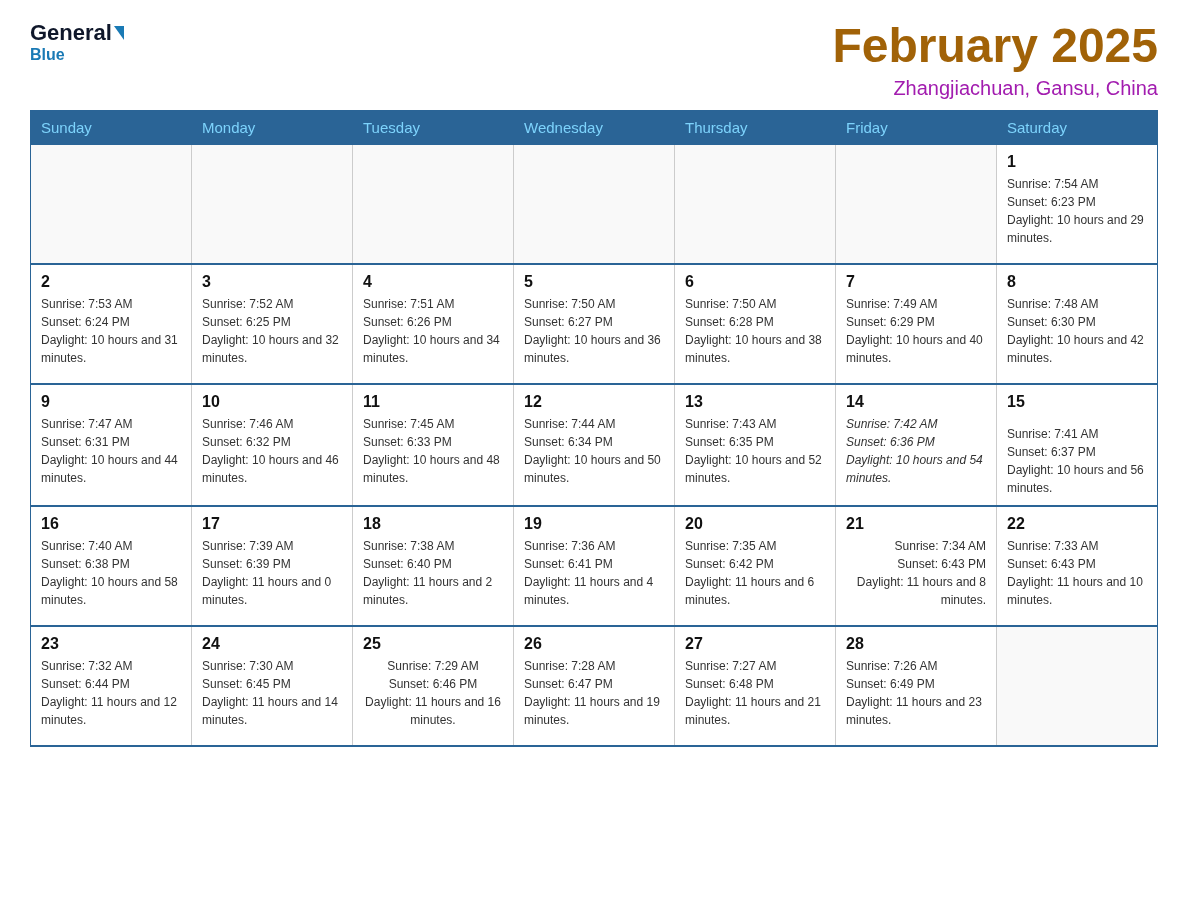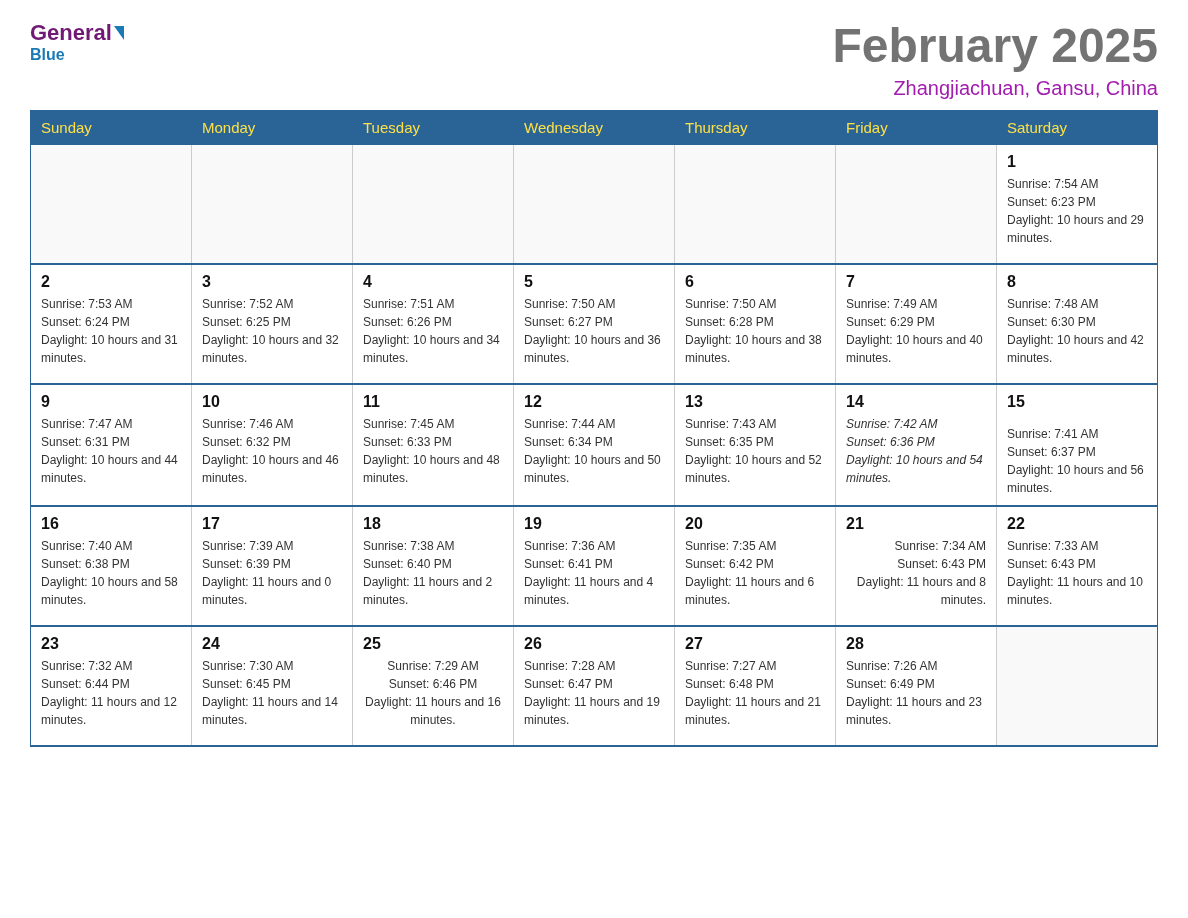--- a/index.html
+++ b/index.html
@@ -21,50 +21,50 @@
       flex-direction: column;
       align-items: flex-start;
     }
     .logo-text {
       display: flex;
       align-items: center;
       font-size: 22px;
       font-weight: bold;
       color: #333;
     }
-    .logo-general { color: #701a75; }
+    .logo-general { color: #0f172a; }
     .logo-arrow {
       width: 0; height: 0;
       border-left: 10px solid transparent;
       border-right: 0px solid transparent;
       border-top: 14px solid #1a7ab5;
       margin-left: 2px;
       display: inline-block;
     }
     .logo-blue { color: #1a7ab5; font-weight: bold; }
     .title-block { text-align: right; }
     .month-title {
       font-size: 48px;
       font-weight: bold;
-      color: #737373;
+      color: #a16207;
       line-height: 1.1;
     }
     .location-title {
       font-size: 20px;
       color: #a21caf;
       margin-top: 4px;
     }
     table {
       width: 100%;
       border-collapse: collapse;
       margin-top: 10px;
     }
     thead tr th {
       background-color: #2a6496;
-      color: #fde047;
+      color: #7dd3fc;
       text-align: left;
       padding: 8px 10px;
       font-size: 15px;
       font-weight: normal;
       border: 1px solid #2a6496;
     }
     tbody tr {
       border-bottom: 2px solid #2a6496;
     }
     tbody td {

